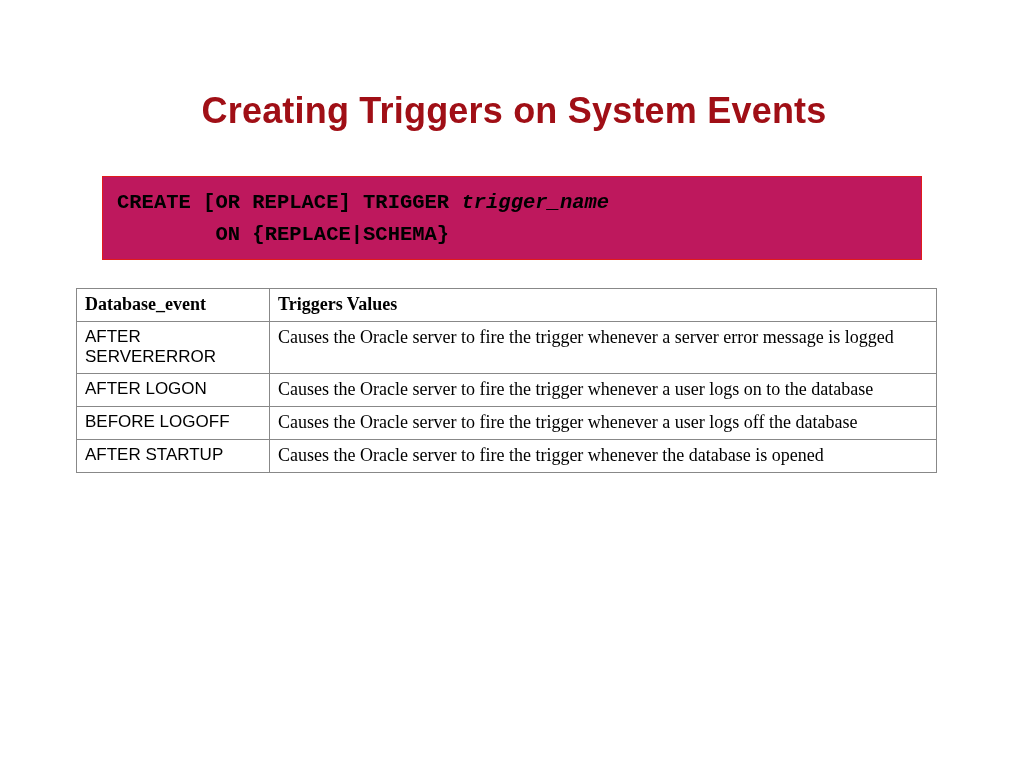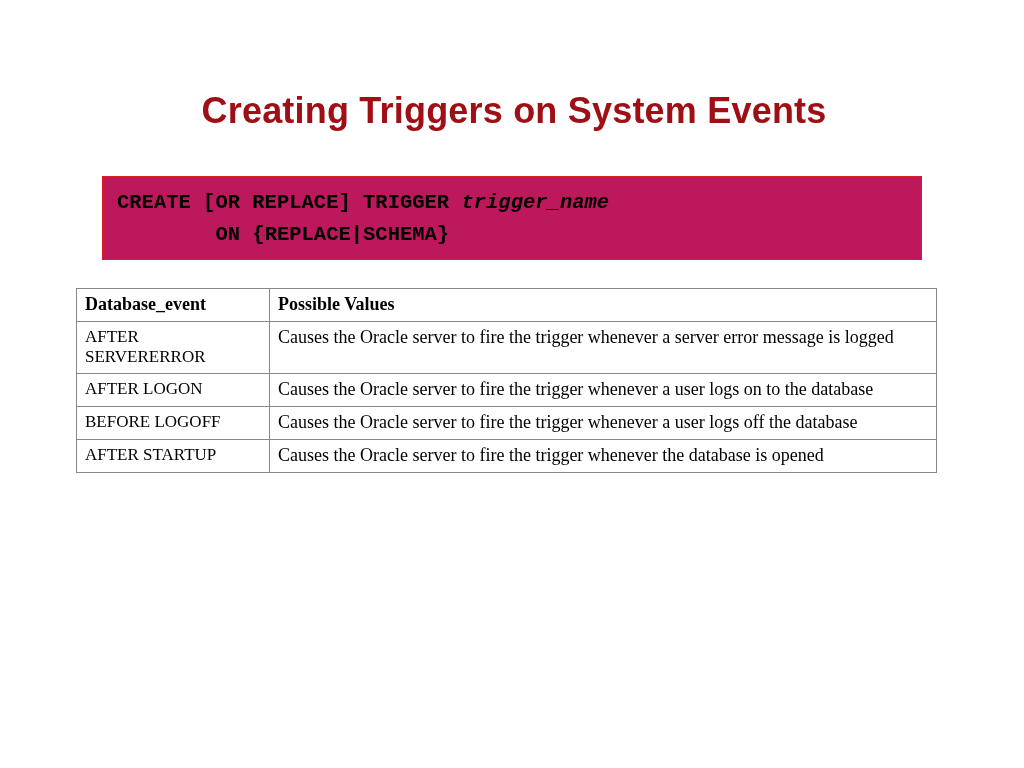--- a/index.html
+++ b/index.html
@@ -47,21 +47,21 @@
     border: 1px solid #888;
     padding: 5px 6px 6px 8px;
     vertical-align: top;
     text-align: left;
   }
   .events-table th {
     font-weight: 700;
     font-family: Georgia, "Times New Roman", serif;
   }
   .events-table td.evt {
-    font-family: Liberation Serif, serif;
+    font-family: Liberation Sans, sans-serif;
     font-size: 17px;
     white-space: normal;
     width: 178px;
   }
   .events-table td.desc {
     font-family: Georgia, "Times New Roman", serif;
   }
 </style>
 </head>
 <body>
@@ -71,21 +71,21 @@
 
   <div class="codebox">
     <div><span>CREATE [OR REPLACE] TRIGGER </span><span class="ital">trigger_name</span></div>
     <div>&nbsp;&nbsp;&nbsp;&nbsp;&nbsp;&nbsp;&nbsp;&nbsp;<span>ON {REPLACE|SCHEMA}</span></div>
   </div>
 
   <table class="events-table">
     <thead>
       <tr>
         <th>Database_event</th>
-        <th>Possible Values</th>
+        <th>Triggers Values</th>
       </tr>
     </thead>
     <tbody>
       <tr>
         <td class="evt">AFTER SERVERERROR</td>
         <td class="desc">Causes the Oracle server to fire the trigger whenever a server error message is logged</td>
       </tr>
       <tr>
         <td class="evt">AFTER LOGON</td>
         <td class="desc">Causes the Oracle server to fire the trigger whenever a user logs on to the database</td>

